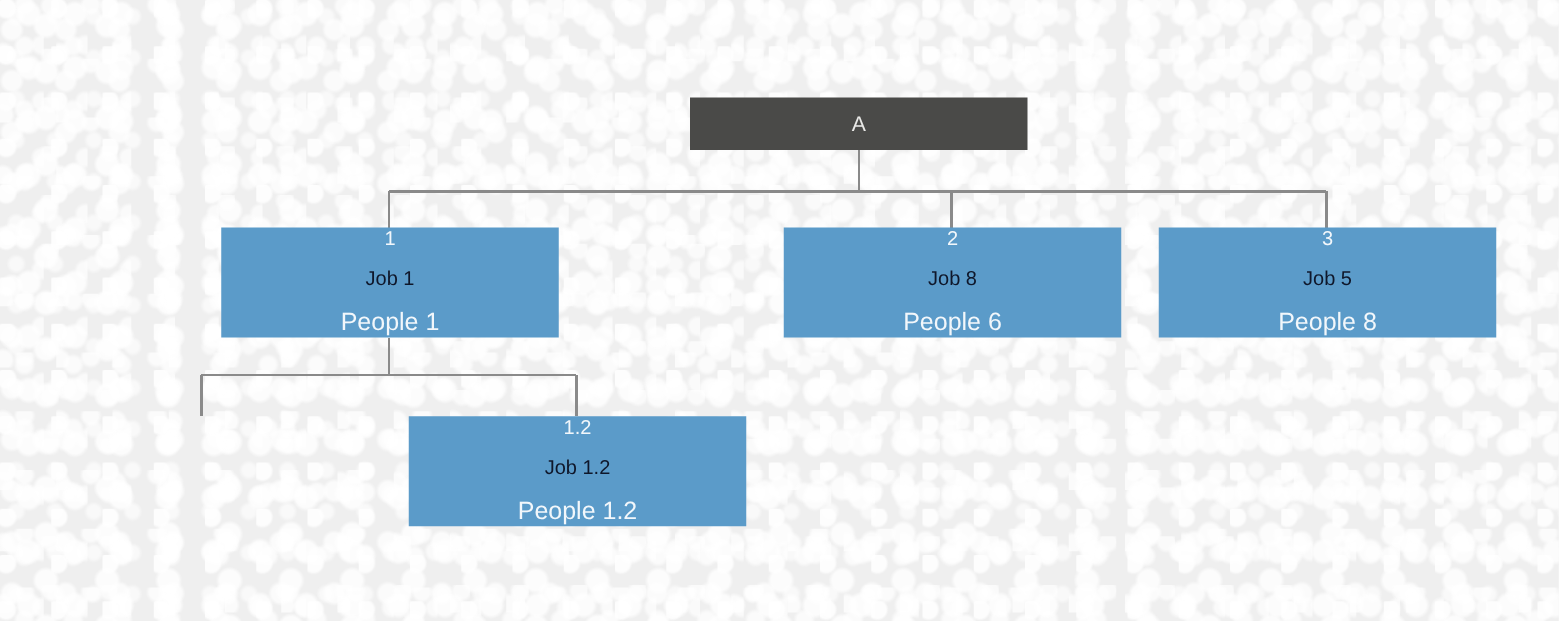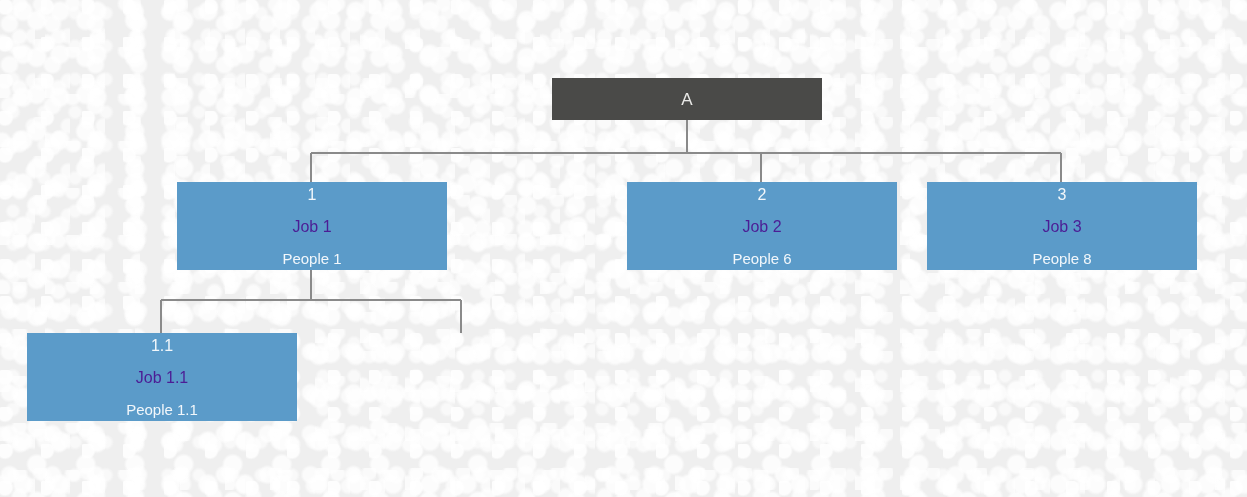--- a/index.html
+++ b/index.html
@@ -80,25 +80,25 @@
 
   .node-branch .node-line-id {
     font-size: 16px;
     margin-bottom: 16px;
     color: #f2f7fb;
   }
 
   .node-branch .node-line-job {
     font-size: 16px;
     margin-bottom: 16px;
-    color: #4c1d95;
+    color: #0f172a;
   }
 
   .node-branch .node-line-people {
-    font-size: 15px;
+    font-size: 20px;
     color: #f2f7fb;
   }
 </style>
 </head>
 <body>
 
 <div id="chart-canvas">
 
   <svg id="connector-layer" width="1247" height="497" viewBox="0 0 1247 497" xmlns="http://www.w3.org/2000/svg">
 
@@ -123,30 +123,30 @@
   </div>
 
   <div class="node node-branch" style="left:177px; top:182px; width:270px; height:88px;">
     <span class="node-line node-line-id">1</span>
     <span class="node-line node-line-job">Job 1</span>
     <span class="node-line node-line-people">People 1</span>
   </div>
 
   <div class="node node-branch" style="left:627px; top:182px; width:270px; height:88px;">
     <span class="node-line node-line-id">2</span>
-    <span class="node-line node-line-job">Job 2</span>
+    <span class="node-line node-line-job">Job 8</span>
     <span class="node-line node-line-people">People 6</span>
   </div>
 
   <div class="node node-branch" style="left:927px; top:182px; width:270px; height:88px;">
     <span class="node-line node-line-id">3</span>
-    <span class="node-line node-line-job">Job 3</span>
+    <span class="node-line node-line-job">Job 5</span>
     <span class="node-line node-line-people">People 8</span>
   </div>
 
-  <div class="node node-branch" style="left:27px; top:333px; width:270px; height:88px;">
-    <span class="node-line node-line-id">1.1</span>
-    <span class="node-line node-line-job">Job 1.1</span>
-    <span class="node-line node-line-people">People 1.1</span>
+
+  <div class="node node-branch" style="left:327px; top:333px; width:270px; height:88px;">
+    <span class="node-line node-line-id">1.2</span>
+    <span class="node-line node-line-job">Job 1.2</span>
+    <span class="node-line node-line-people">People 1.2</span>
   </div>
-
 
 </div>
 
 </body></html>

